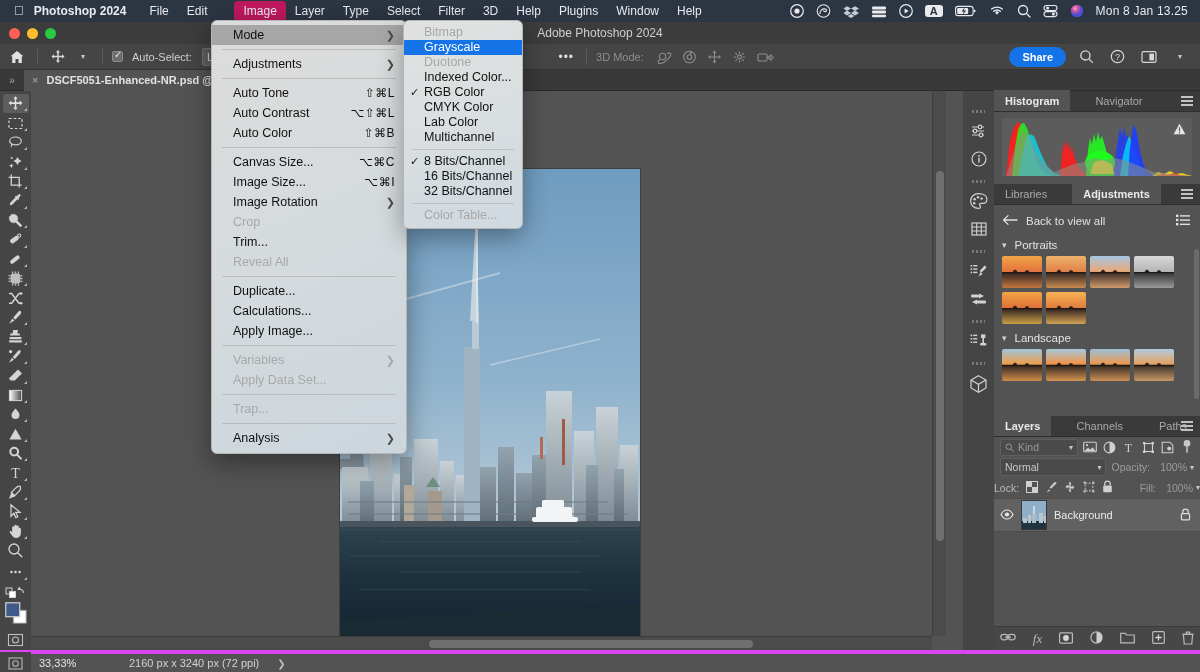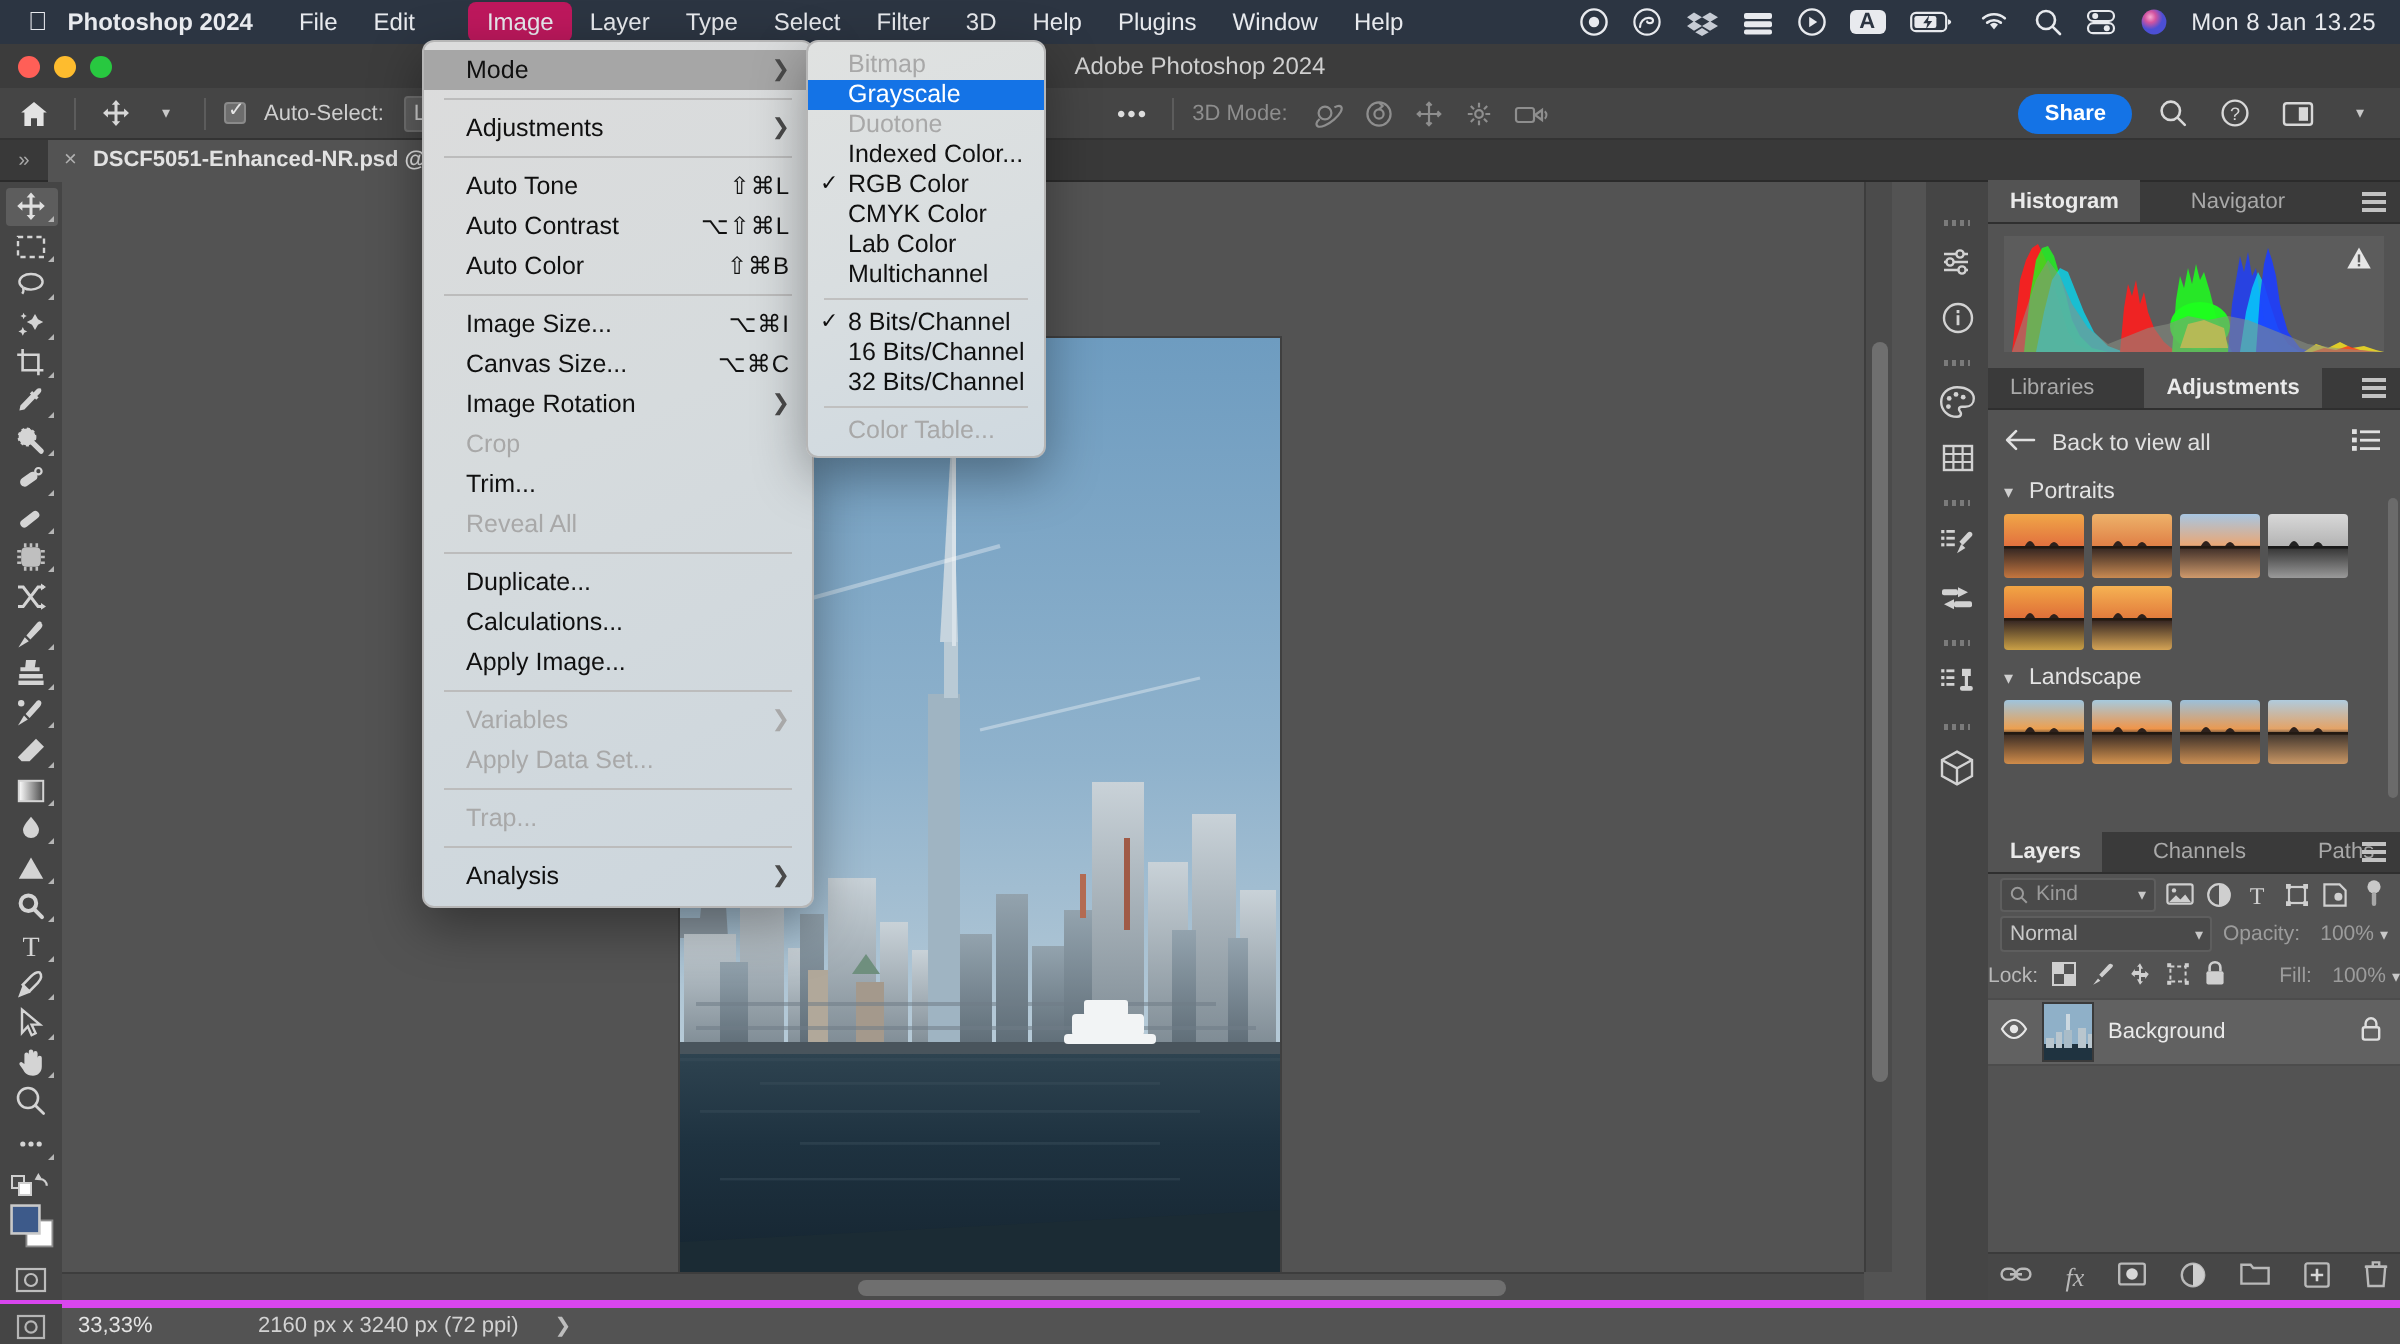--- a/index.html
+++ b/index.html
@@ -1186,26 +1186,26 @@
     <div class="mrow tall">
       <span>Auto Contrast</span>
       <span class="sc">⌥⇧⌘L</span>
     </div>
     <div class="mrow tall">
       <span>Auto Color</span>
       <span class="sc">⇧⌘B</span>
     </div>
     <div class="mdiv"></div>
     <div class="mrow tall">
+      <span>Canvas Size...</span>
+      <span class="sc">⌥⌘C</span>
+    </div>
+    <div class="mrow tall">
       <span>Image Size...</span>
       <span class="sc">⌥⌘I</span>
-    </div>
-    <div class="mrow tall">
-      <span>Canvas Size...</span>
-      <span class="sc">⌥⌘C</span>
     </div>
     <div class="mrow tall">
       <span>Image Rotation</span>
       <span class="sub">❯</span>
     </div>
     <div class="mrow tall dis">
       <span>Crop</span>
     </div>
     <div class="mrow tall">
       <span>Trim...</span>

